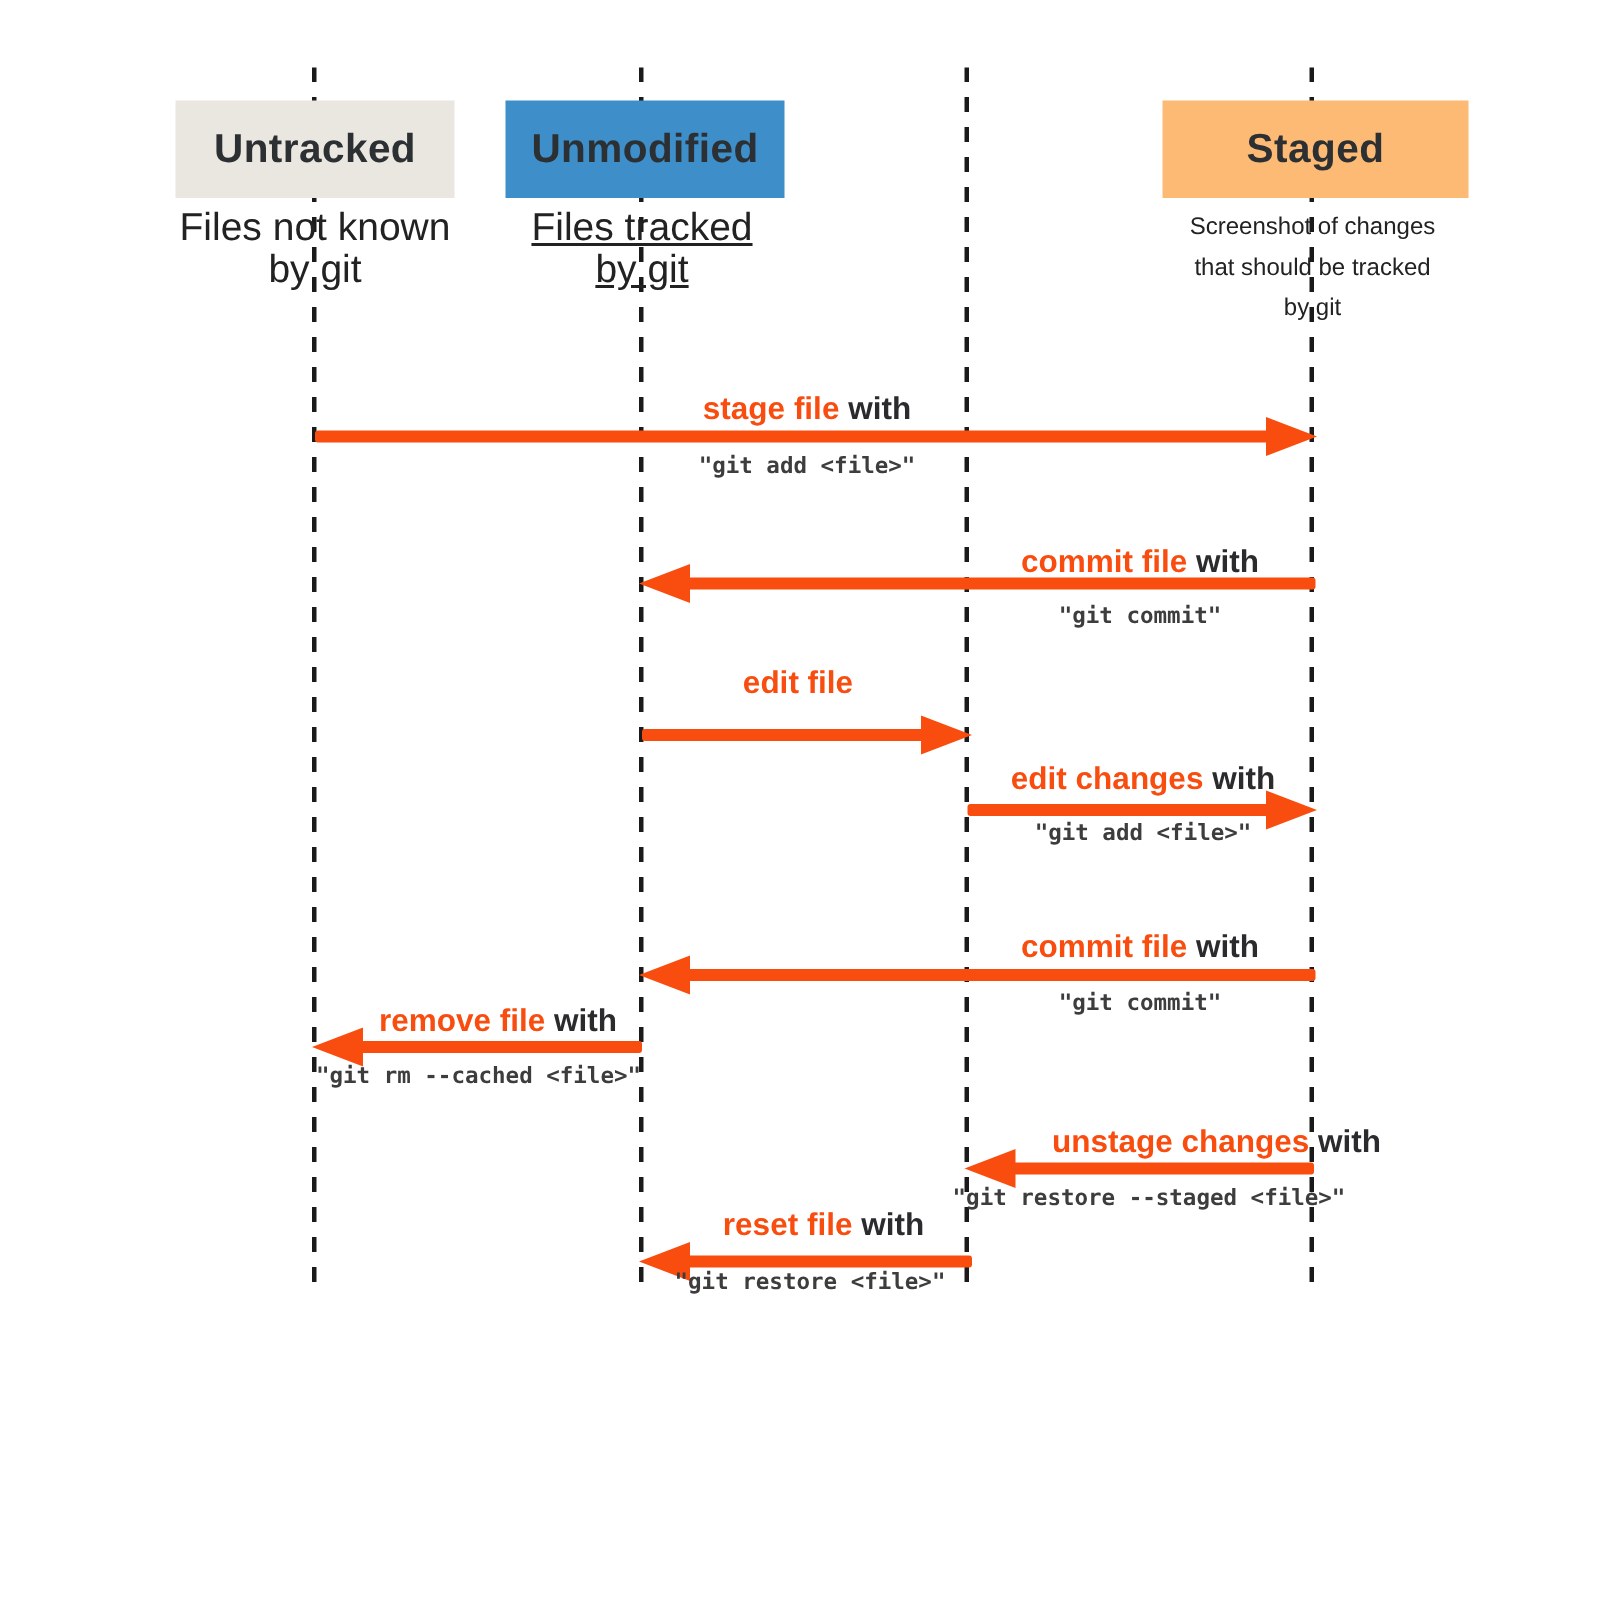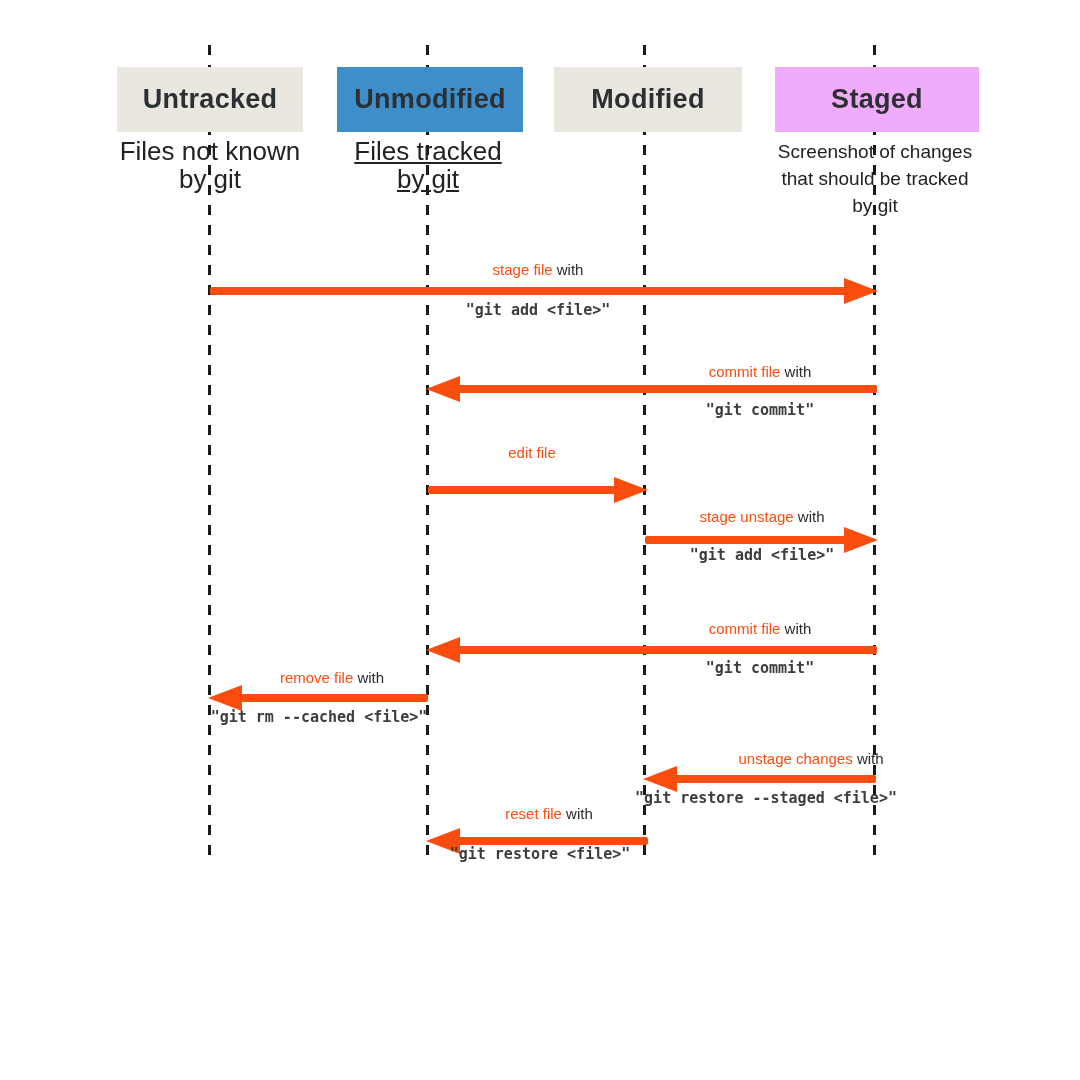--- a/index.html
+++ b/index.html
@@ -16,24 +16,24 @@
     position:absolute;top:67px;height:65px;transform:translateX(-50%);
     display:flex;align-items:center;justify-content:center;
     font-weight:bold;font-size:27px;letter-spacing:.3px;
     color:var(--header-text,#2c3033);
   }
   .desc{
     position:absolute;transform:translateX(-50%);text-align:center;
     font-size:26px;line-height:28px;color:var(--description-text,#222);
     white-space:pre-line;
   }
-  .desc.small{font-size:19px;line-height:27px;}
+  .desc.small{font-size:16px;line-height:27px;}
   .action{
     position:absolute;transform:translateX(-50%);white-space:nowrap;
-    font-weight:normal;font-size:15px;
+    font-weight:bold;font-size:21px;
   }
   .action .accent{color:var(--action-accent,#f94d10);}
   .action .conn{color:var(--action-text,#2b2b2d);}
   .cmd{
     position:absolute;transform:translateX(-50%);white-space:pre;
     font-family:"DejaVu Sans Mono",monospace;font-weight:bold;
     font-size:15px;color:var(--command-text,#3d3d3d);
   }
   .arrow{position:absolute;height:26px;}
   .arrow .shaft{position:absolute;top:9px;height:8px;background:var(--arrow,#f94d10);border-radius:2px;}
@@ -52,24 +52,21 @@
   <div class="lifeline" style="left:426px;"></div>
   <div class="lifeline" style="left:643px;"></div>
   <div class="lifeline" style="left:873px;"></div>
 
   <div class="state" style="left: 210px; width: 186px; background: rgb(234, 231, 225);">
     <span>Untracked</span>
   </div>
   <div class="state" style="left: 430px; width: 186px; background: rgb(61, 142, 201);">
     <span>Unmodified</span>
   </div>
-  <div class="state" style="left: 648px; width: 188px; background: rgb(234, 231, 225);">
-    <span>Modified</span>
-  </div>
-  <div class="state" style="left: 877px; width: 204px; background: #f0abfc;">
+  <div class="state" style="left: 877px; width: 204px; background: #fdba74;">
     <span>Staged</span>
   </div>
 
   <div class="desc" style="left:210px;top:137px;width:230px;">Files not known
 by git</div>
   <div class="desc" style="left:428px;top:137px;width:230px;text-decoration:underline;">Files tracked
 by git</div>
   <div class="desc small" style="left:875px;top:138px;width:250px;">Screenshot of changes
 that should be tracked
 by git</div>
@@ -101,21 +98,21 @@
       <span class="accent">edit file</span><span class="conn"></span>
     </div>
     <div class="arrow right" style="left:428px;top:477px;width:220px;">
       <div class="shaft"></div>
         <div class="head"></div>
     </div>
   </div>
 
   <div>
     <div class="action" style="left:762px;top:508px;">
-      <span class="accent">stage unstage</span><span class="conn"> with</span>
+      <span class="accent">edit changes</span><span class="conn"> with</span>
     </div>
     <div class="arrow right" style="left:645px;top:527px;width:233px;">
       <div class="shaft"></div>
         <div class="head"></div>
     </div>
     <div class="cmd" style="left:762px;top:546px;">"git add &lt;file&gt;"</div>
   </div>
 
   <div>
     <div class="action" style="left:760px;top:620px;">

